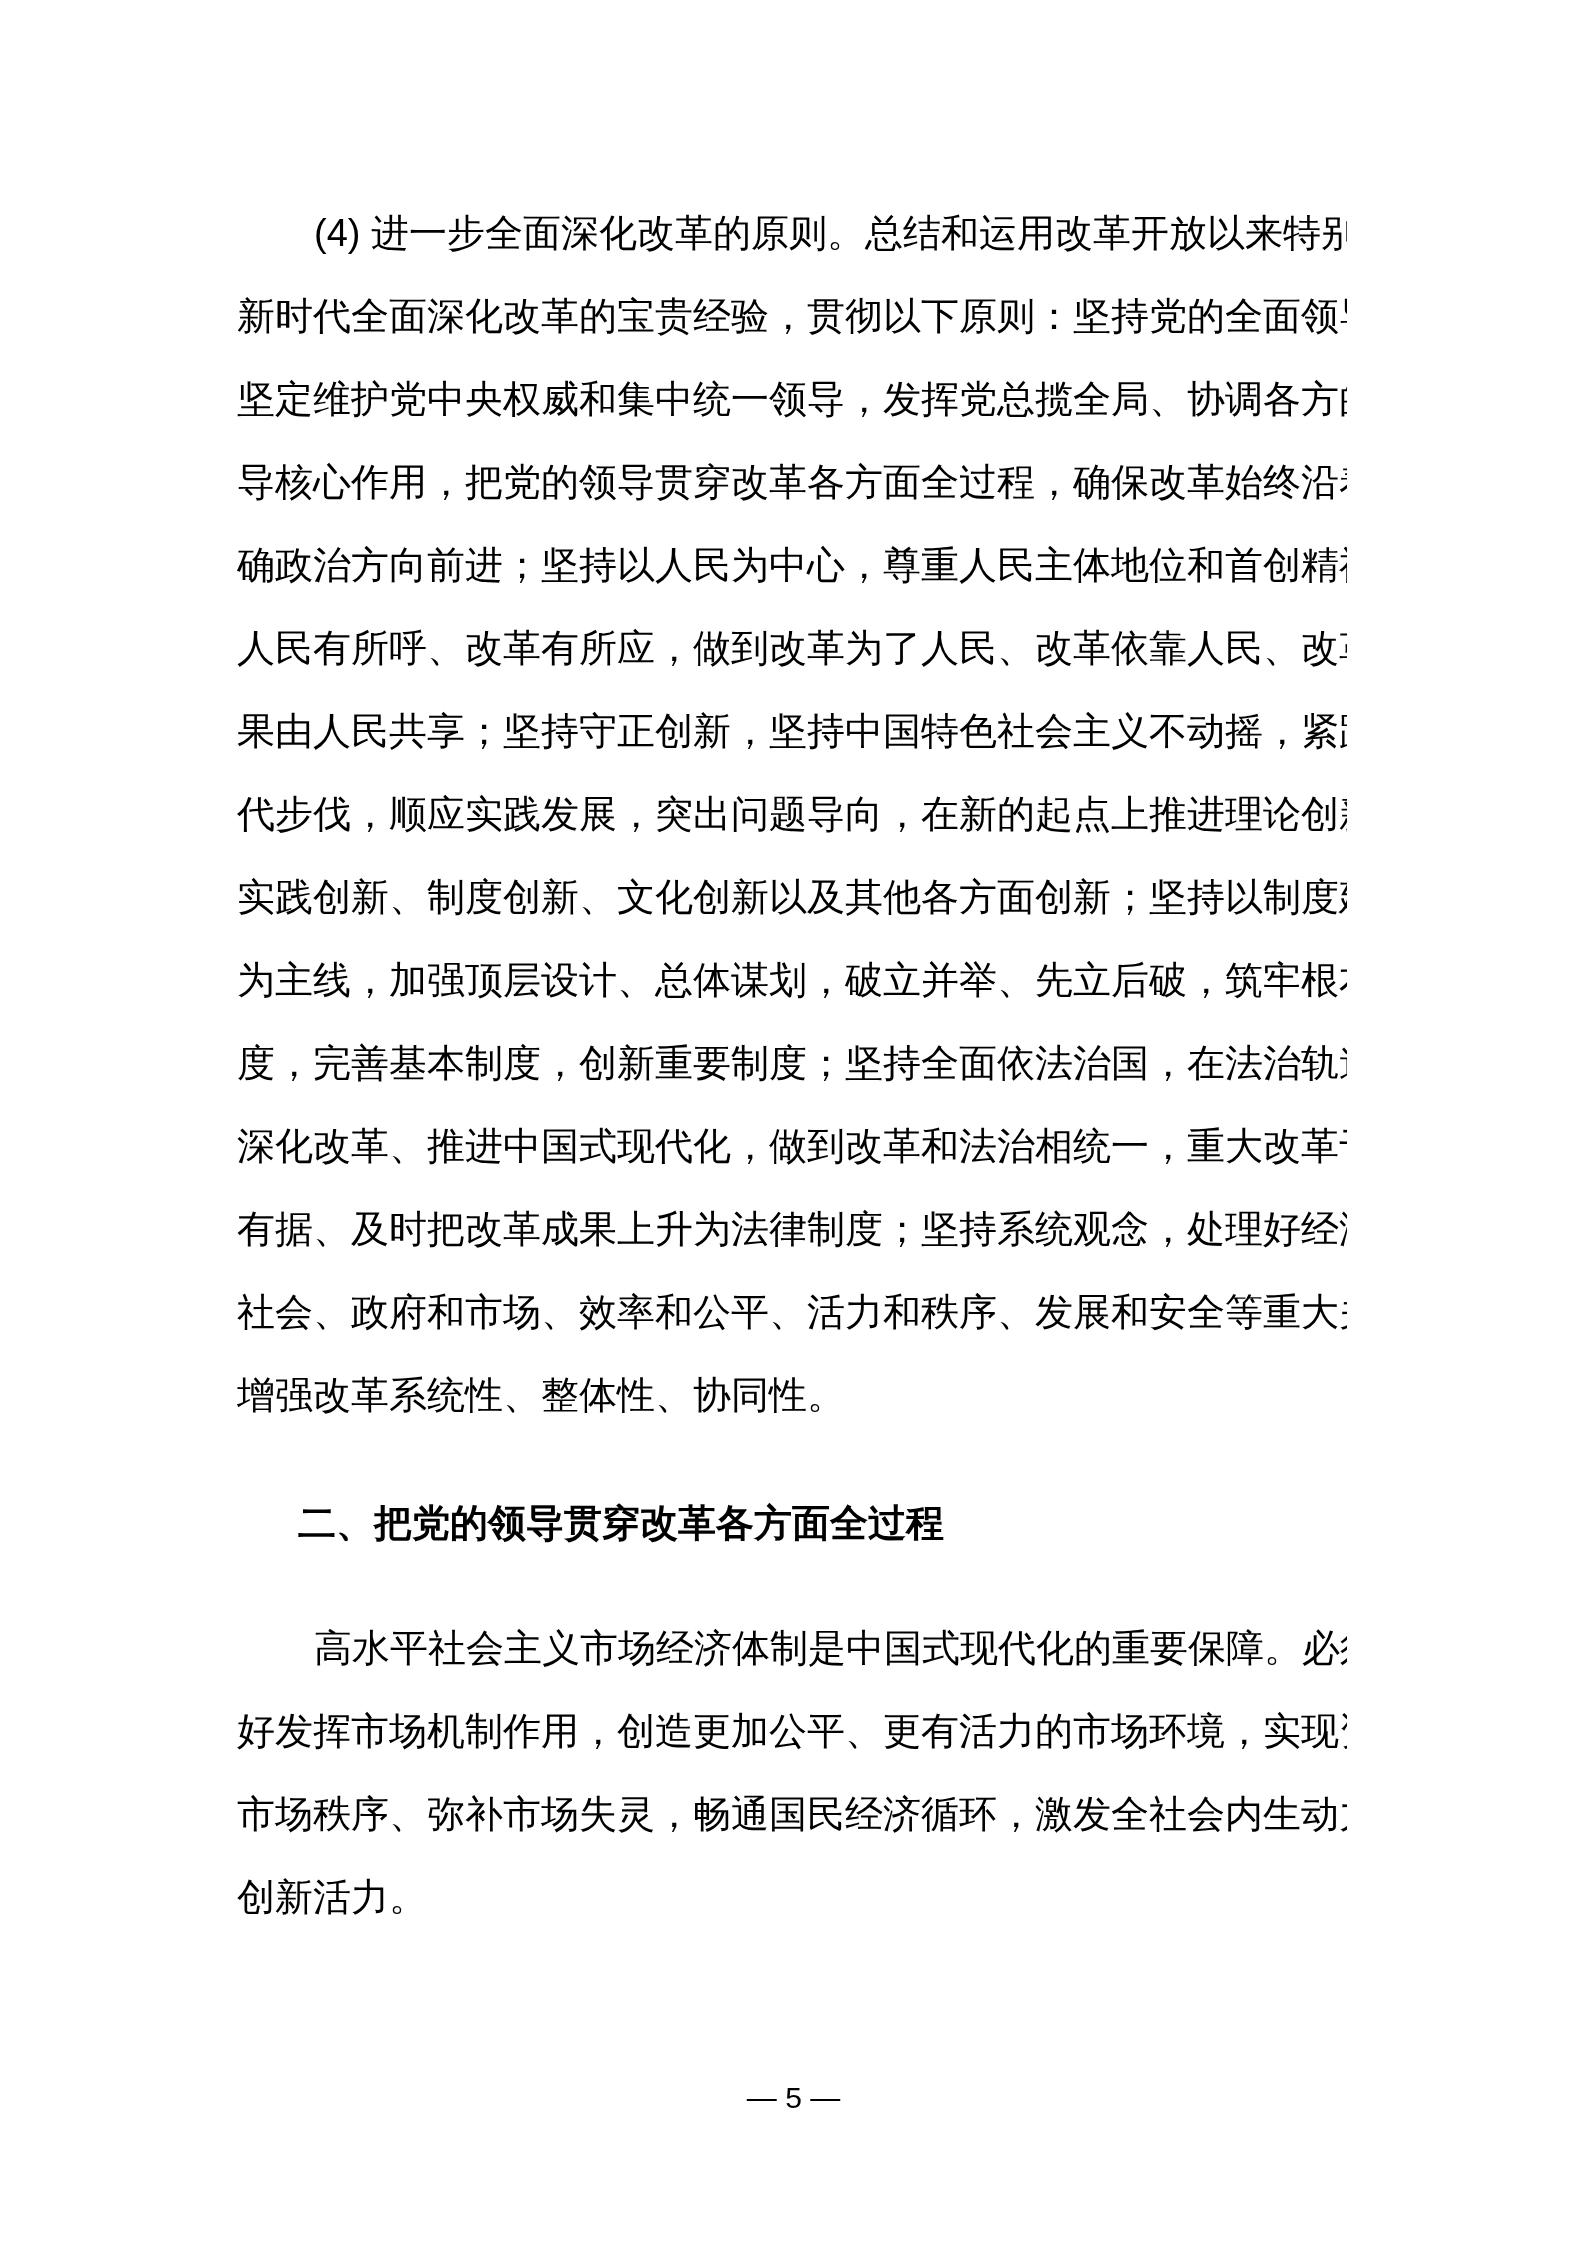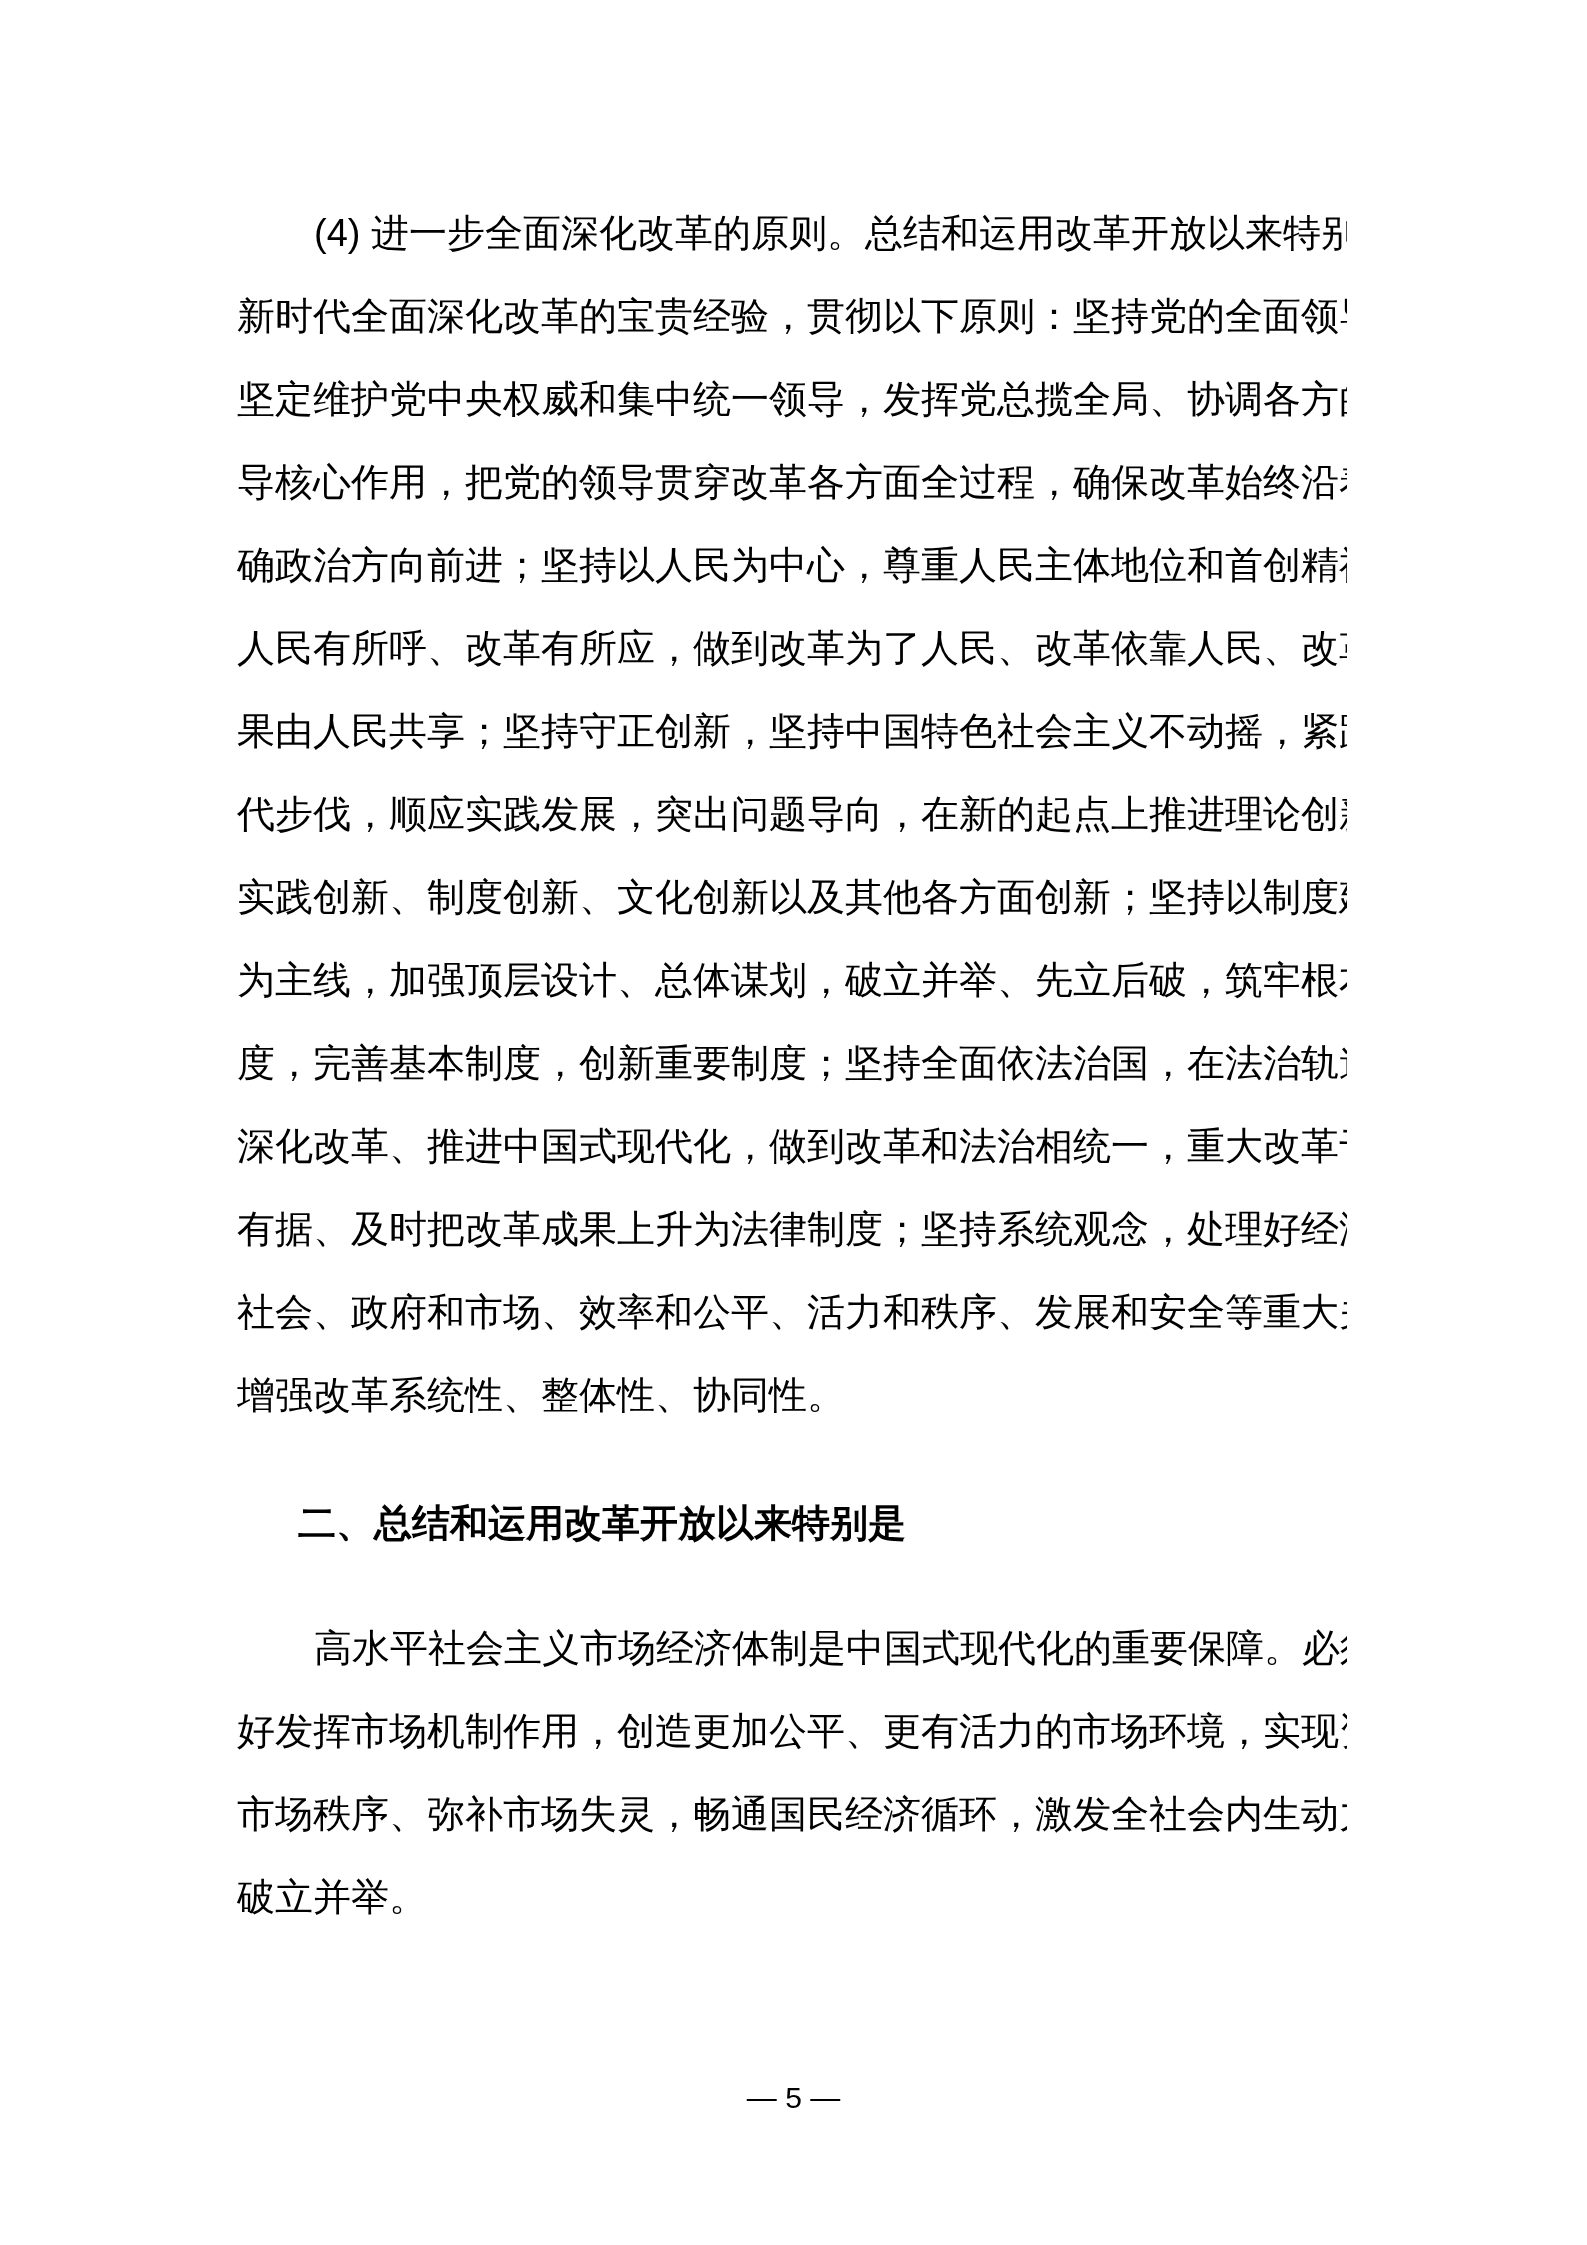--- a/index.html
+++ b/index.html
@@ -74,25 +74,25 @@
     <div class="line">实践创新、制度创新、文化创新以及其他各方面创新；坚持以制度建设</div>
     <div class="line">为主线，加强顶层设计、总体谋划，破立并举、先立后破，筑牢根本制</div>
     <div class="line">度，完善基本制度，创新重要制度；坚持全面依法治国，在法治轨道上</div>
     <div class="line">深化改革、推进中国式现代化，做到改革和法治相统一，重大改革于法</div>
     <div class="line">有据、及时把改革成果上升为法律制度；坚持系统观念，处理好经济和</div>
     <div class="line">社会、政府和市场、效率和公平、活力和秩序、发展和安全等重大关系，</div>
     <div class="line short">增强改革系统性、整体性、协同性。</div>
   </div>
 
   <div class="textblock" id="heading-block">
-    <div class="heading-line">二、总结和运用改革开放以来特别是</div>
+    <div class="heading-line">二、把党的领导贯穿改革各方面全过程</div>
   </div>
 
   <div class="textblock" id="para2">
     <div class="line indent short">高水平社会主义市场经济体制是中国式现代化的重要保障。必须更</div>
     <div class="line">好发挥市场机制作用，创造更加公平、更有活力的市场环境，实现资源</div>
     <div class="line">市场秩序、弥补市场失灵，畅通国民经济循环，激发全社会内生动力和</div>
-    <div class="line short">破立并举。</div>
+    <div class="line short">创新活力。</div>
   </div>
 
   <div class="footer">— 5 —</div>
 
 </div>
 
 </body></html>

